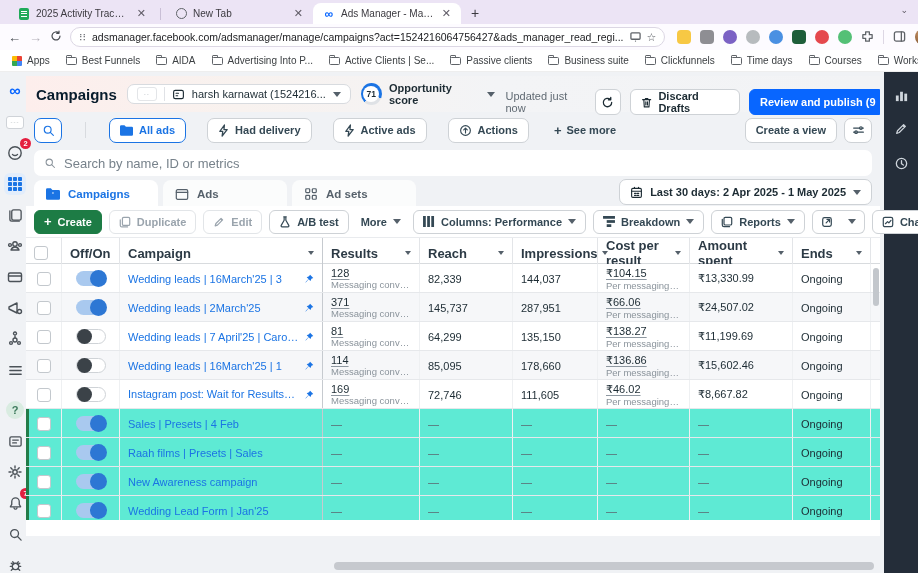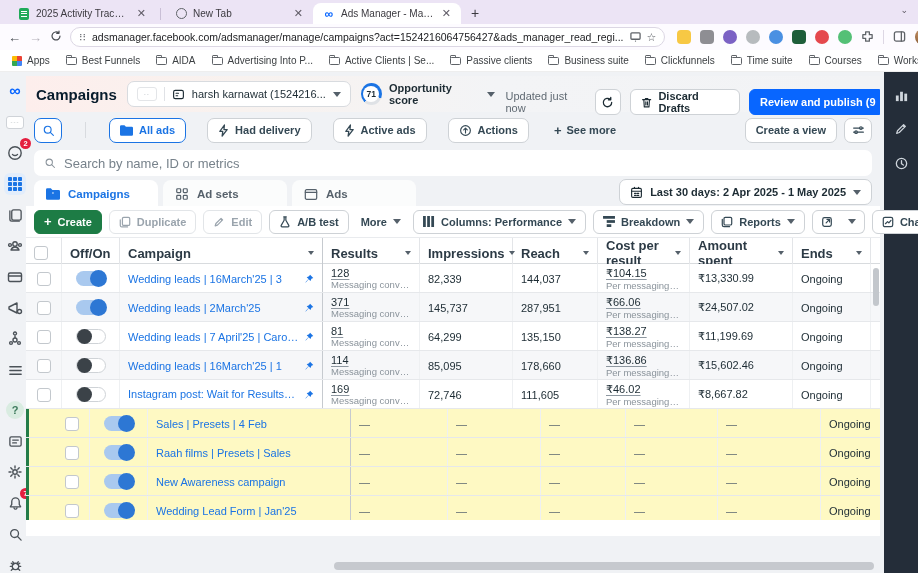--- a/index.html
+++ b/index.html
@@ -50,21 +50,21 @@
   .mini-card { width:18px; height:13px; border:1px solid #cfd3d8; border-radius:3px; background:#fff; display:flex; align-items:center; justify-content:center; color:#b9bec4; font-size:6px; letter-spacing:1px; }
 
   .right-rail { position:absolute; top:72px; right:0; width:34px; height:501px; background:#242d39; display:flex; flex-direction:column; align-items:center; padding-top:14px; gap:16px; }
   .rr-ic { color:#cfd5dc; width:18px; height:18px; display:flex; align-items:center; justify-content:center; }
 
   
   .main { position:absolute; top:72px; left:26px; width:854px; height:501px; }
 
   .app-header { position:absolute; top:4px; left:0; width:854px; height:36px; background:linear-gradient(90deg,#fdeeec 0%,#f8f2ef 25%,#f3f4f6 55%,#f2f3f5 100%); display:flex; align-items:center; padding:0 10px; gap:10px; }
   .page-title { font-size:15px; font-weight:bold; color:#081c2c; }
-  .acct-pill { display:flex; align-items:center; gap:7px; background:#fff; border:1px solid #d8dbdf; border-radius:7px; height:26px; padding:0 9px; }
+  .acct-pill { display:flex; align-items:center; gap:7px; background:#fff; border:1px solid #d8dbdf; border-radius:7px; height:20px; padding:0 9px; }
   .acct-dashbox { width:20px; height:14px; border:1px solid #e3e5e8; border-radius:3px; color:#c6cacf; font-size:6px; display:flex; align-items:center; justify-content:center; letter-spacing:1px; }
   .acct-vr { width:1px; height:14px; background:#e0e2e6; }
   .acct-name { font-size:11px; color:#1c2b33; white-space:nowrap; }
   .caret { width:0; height:0; border-left:4px solid transparent; border-right:4px solid transparent; border-top:5px solid #55606a; display:inline-block; }
   .score-wrap { display:flex; align-items:center; gap:7px; }
   .score-ring { width:22px; height:22px; border-radius:50%; background:conic-gradient(from 220deg,#1b74e4 0 71%, #dfe2e6 71% 100%); display:flex; align-items:center; justify-content:center; }
   .score-ring .inner { width:16px; height:16px; border-radius:50%; background:#fff; display:flex; align-items:center; justify-content:center; font-size:8.5px; font-weight:bold; color:#1c2b33; }
   .score-label { font-size:11px; font-weight:600; color:#1c2b33; }
   .hdr-right { margin-left:auto; display:flex; align-items:center; gap:9px;margin-top:16px; }
   .updated { color:#606a73; font-size:11px; }
@@ -101,21 +101,21 @@
 
   .thead { display:grid; grid-template-columns:36px 58px 203px 97px 93px 85px 92px 103px 78px; height:26px; border-bottom:1px solid #d8dbde; }
   .th { display:flex; align-items:center; gap:4px; padding:0 8px; font-size:13px; font-weight:bold; color:#2c3a45; border-right:1px solid #e3e5e8; }
   .th .hcaret { margin-left:auto; }
   .hcaret { width:0; height:0; border-left:3.5px solid transparent; border-right:3.5px solid transparent; border-top:4.5px solid #55606a; }
   .th.name-col { border-right:1px solid #c6cacf; }
 
   .tbody { position:relative; height:256px; overflow:hidden; }
   .trow { display:grid; grid-template-columns:36px 58px 203px 97px 93px 85px 92px 103px 78px; height:29px; border-bottom:1px solid #e6e8eb; background:#fff; }
   .trow.alt { background:#f6f7f9; }
-  .trow.draft { background:#fef9c3; box-shadow:inset 3px 0 0 #237c48;padding-left:28px; }
+  .trow.draft { background:#5eead4; box-shadow:inset 3px 0 0 #237c48; }
   .td { display:flex; flex-direction:column; justify-content:center; padding:1px 8px 0; border-right:1px solid #eef0f2; min-width:0; }
   .td.ctr { flex-direction:row; align-items:center; }
   .td.num { }
   .td.name-col { flex-direction:row; align-items:center; border-right:1px solid #c6cacf; gap:4px; }
   .camp-link { color:#1b74e4; text-decoration:none; white-space:nowrap; overflow:hidden; text-overflow:ellipsis; flex:1; font-size:11px; }
   .pin { flex:0 0 10px; color:#1b74e4; }
   .metric { font-size:11px; color:#1c2b33; }
   .metric.u { text-decoration:underline; text-decoration-color:#8d97a0; text-underline-offset:2px; }
   .sub { font-size:9.5px; color:#8a939b; white-space:nowrap; overflow:hidden; text-overflow:ellipsis; max-width:100%; }
   .dash { color:#5b6670; }
@@ -230,21 +230,21 @@
     <span class="bm">
         <span class="bm-folder"></span>
         <span>Business suite</span>
       </span>
     <span class="bm">
         <span class="bm-folder"></span>
         <span>Clickfunnels</span>
       </span>
     <span class="bm">
         <span class="bm-folder"></span>
-        <span>Time suite</span>
+        <span>Time days</span>
       </span>
     <span class="bm">
         <span class="bm-folder"></span>
         <span>Courses</span>
       </span>
     <span class="bm">
         <span class="bm-folder"></span>
         <span>Workshop</span>
       </span>
 
@@ -472,34 +472,34 @@
 
     <div class="tabsrow">
       <div class="ltab active">
         <svg class="fill" width="14" height="12" viewBox="0 0 16 13" style="color:#1b74e4">
             <path d="M0 1.5A1.5 1.5 0 0 1 1.5 0h4l1.8 2H14.5A1.5 1.5 0 0 1 16 3.5v8a1.5 1.5 0 0 1-1.5 1.5h-13A1.5 1.5 0 0 1 0 11.5z"></path>
             <path d="M8 4l1 2-2.2 0z" fill="#fff"></path>
           </svg>
         <span>Campaigns</span>
       </div>
       <div class="ltab">
+        <svg width="14" height="13" viewBox="0 0 16 14">
+            <rect x="1.5" y="1.5" width="13" height="11" rx="1.5"></rect>
+            <path d="M1.5 4.5h13"></path>
+          </svg>
+        <span>Ads</span>
+      </div>
+      <div class="ltab">
         <svg width="14" height="14" viewBox="0 0 16 16">
             <rect x="2" y="2" width="4.5" height="4.5" rx="1"></rect>
             <rect x="9.5" y="2" width="4.5" height="4.5" rx="1"></rect>
             <rect x="2" y="9.5" width="4.5" height="4.5" rx="1"></rect>
             <rect x="9.5" y="9.5" width="4.5" height="4.5" rx="1"></rect>
           </svg>
         <span>Ad sets</span>
-      </div>
-      <div class="ltab">
-        <svg width="14" height="13" viewBox="0 0 16 14">
-            <rect x="1.5" y="1.5" width="13" height="11" rx="1.5"></rect>
-            <path d="M1.5 4.5h13"></path>
-          </svg>
-        <span>Ads</span>
       </div>
       <div class="daterange">
         <svg width="13" height="13" viewBox="0 0 16 16">
             <rect x="2" y="3" width="12" height="11" rx="1.5"></rect>
             <path d="M2 6.5h12M5.5 3V1.5M10.5 3V1.5M5.5 9h2M8.8 9h2M5.5 11.5h2M8.8 11.5h2"></path>
           </svg>
         <span>Last 30 days: 2 Apr 2025 - 1 May 2025</span>
         <span class="caret"></span>
       </div>
     </div>
@@ -588,25 +588,25 @@
           </div>
         <div class="th name-col">
             <span>Campaign</span>
             <span class="hcaret"></span>
           </div>
         <div class="th">
             <span>Results</span>
             <span class="hcaret"></span>
           </div>
         <div class="th">
+            <span>Reach</span>
+            <span class="hcaret"></span>
+          </div>
+        <div class="th">
             <span>Impressions</span>
-            <span class="hcaret"></span>
-          </div>
-        <div class="th">
-            <span>Reach</span>
             <span class="hcaret"></span>
           </div>
         <div class="th">
             <span>Cost per result</span>
             <span class="hcaret"></span>
           </div>
         <div class="th">
             <span>Amount spent</span>
             <span class="hcaret"></span>
           </div>

